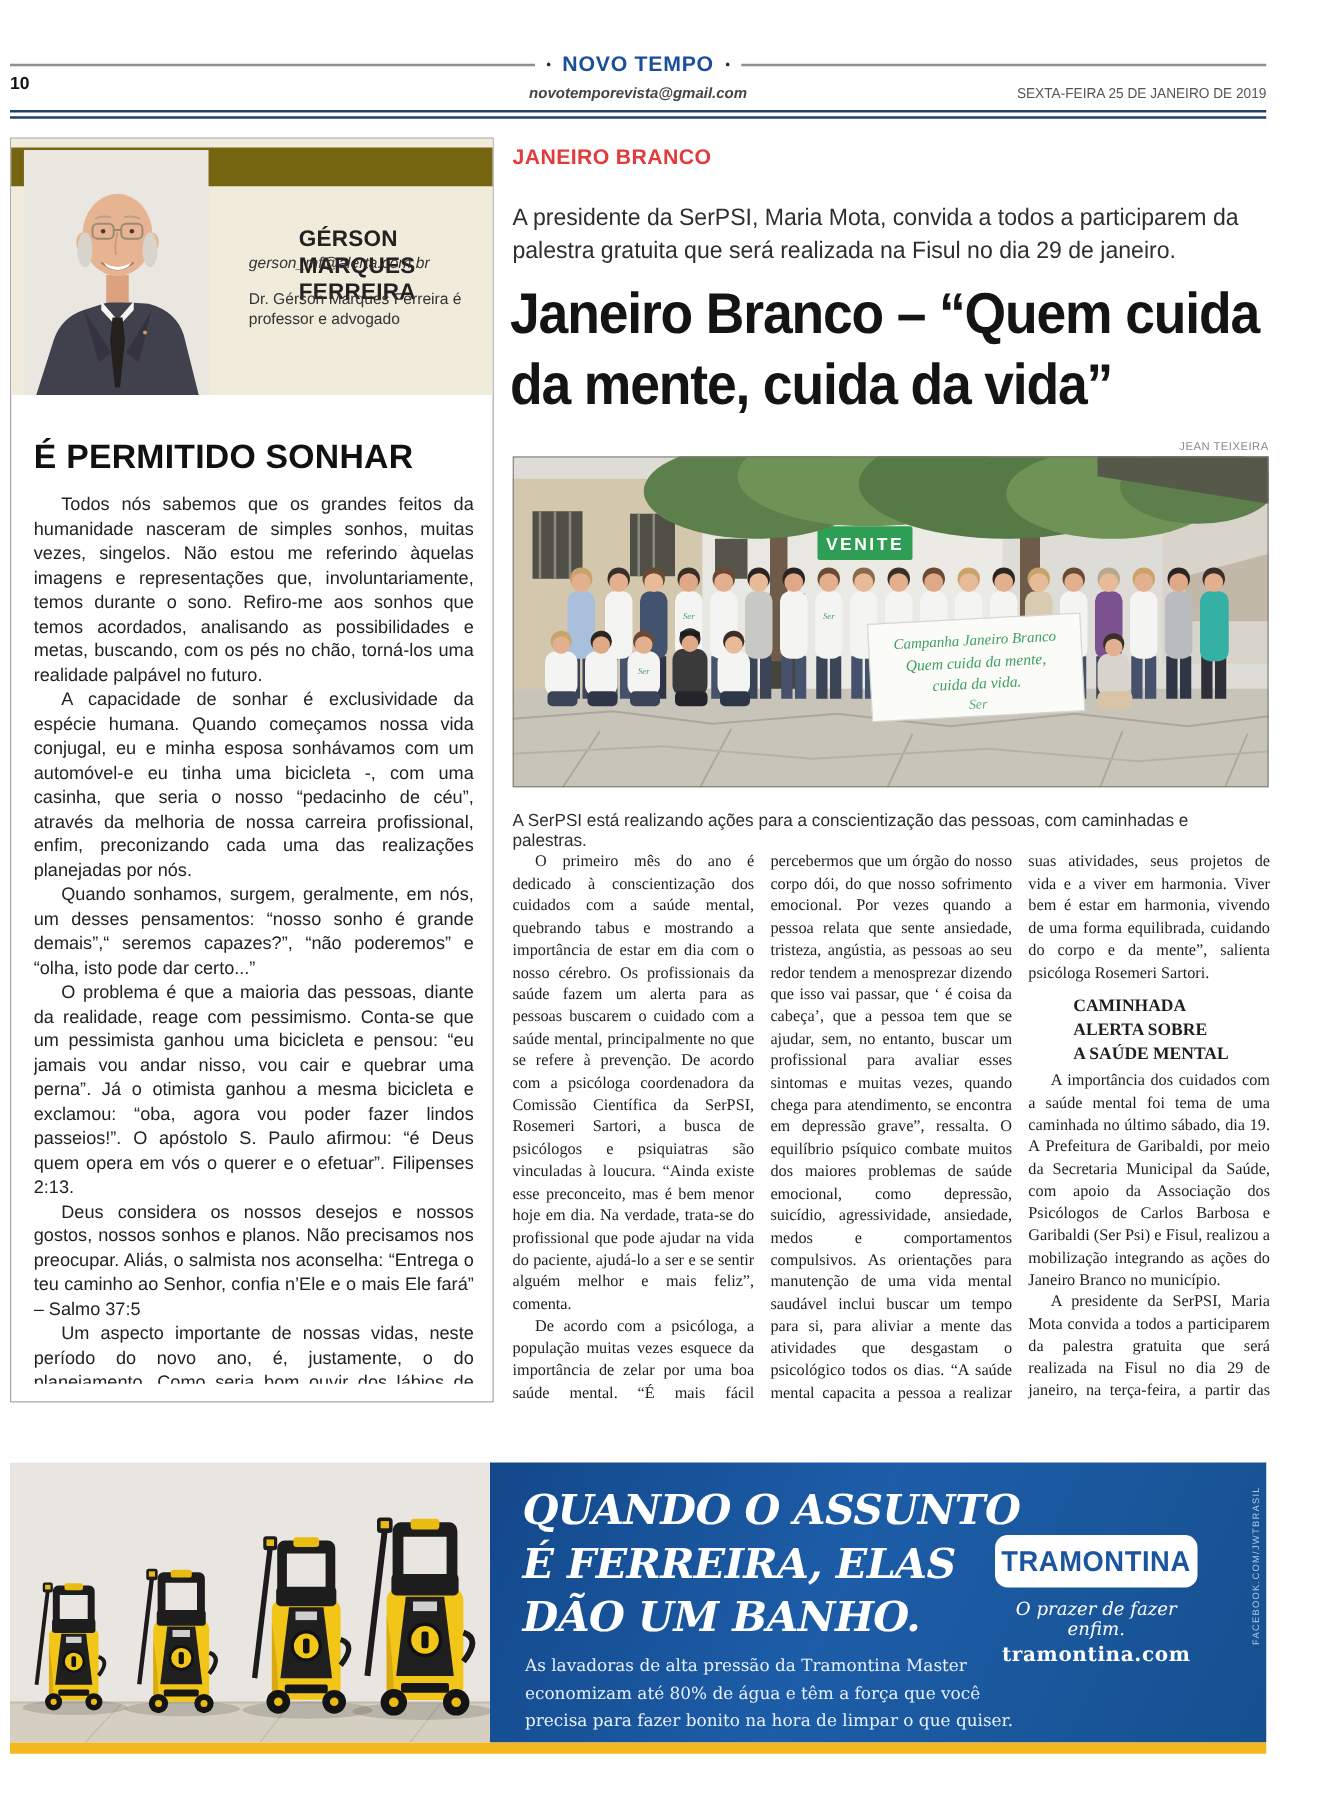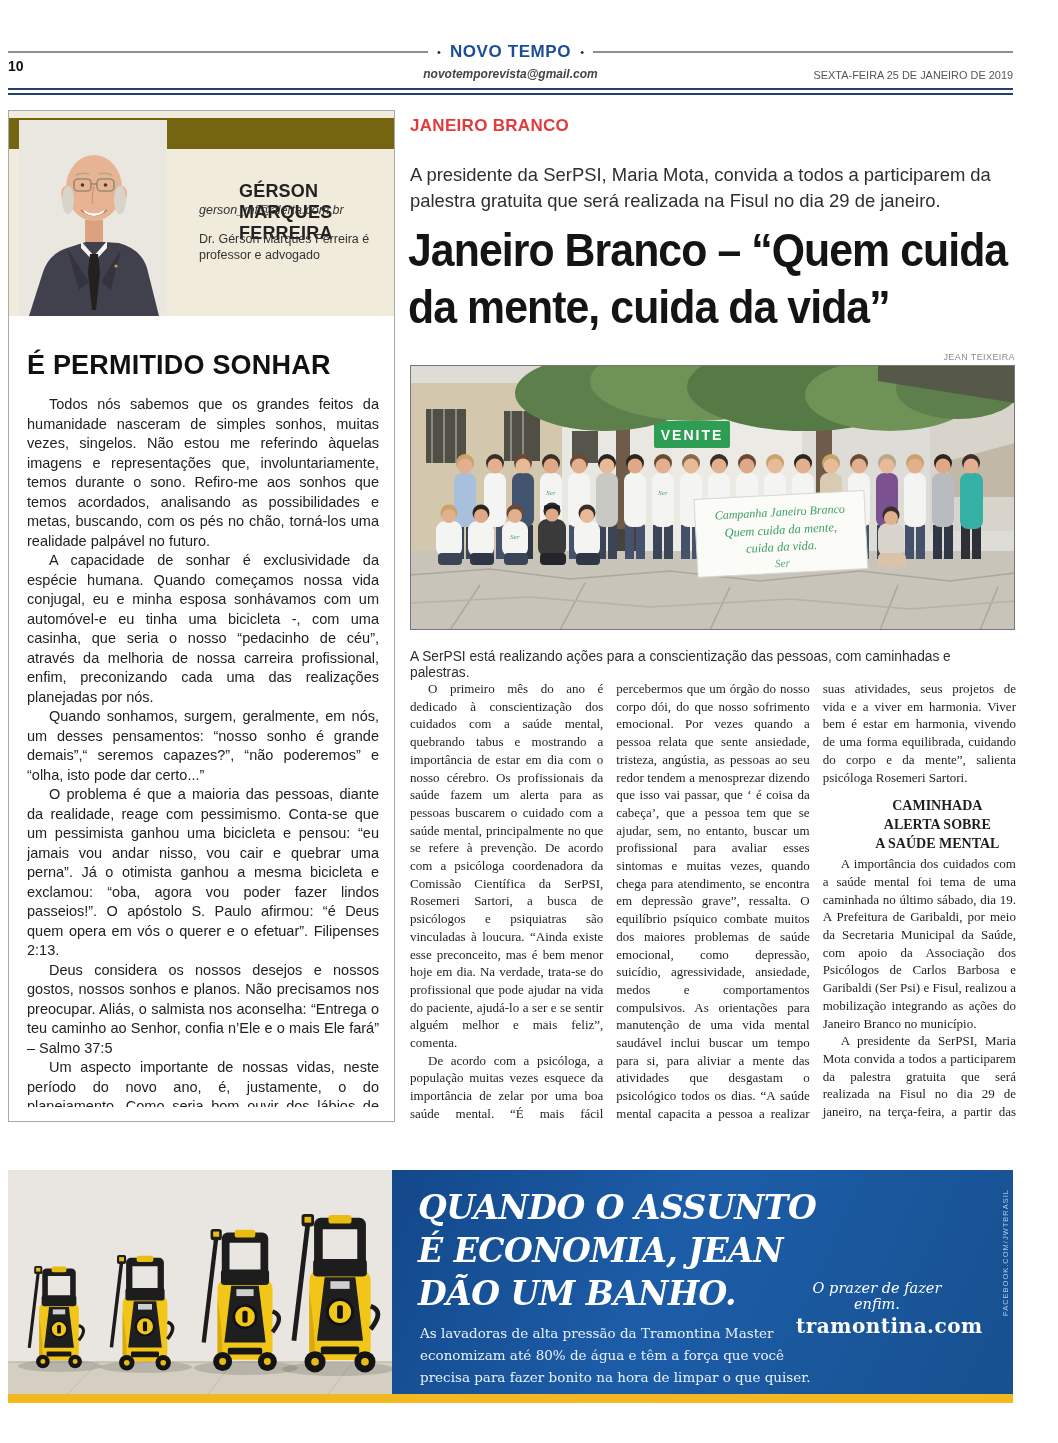--- a/index.html
+++ b/index.html
@@ -43,39 +43,39 @@
   .photo-credit{position:absolute;left:410px;top:352px;width:605px;text-align:right;font-size:9px;
                 color:#8a8a8a;letter-spacing:.4px;}
   .photo{position:absolute;left:410px;top:365px;width:605px;height:265px;}
   .caption{position:absolute;left:410px;top:648px;width:610px;font-size:14px;color:#2e2e2e;
            transform:scaleX(.98);transform-origin:left top;}
   .columns{position:absolute;left:410px;top:680px;width:606px;height:448px;overflow:hidden;
            column-count:3;column-gap:13px;font-family:"Liberation Serif",serif;font-size:13px;
            line-height:17.7px;text-align:justify;color:#1e1e1e;}
   .columns p{margin:0;text-indent:18px;}
   .subhead{font-weight:bold;font-size:14px;line-height:19px;padding-left:36px;margin:10px 0 2px 0;
-           break-inside:avoid;text-align:center;}
+           break-inside:avoid;text-align:left;}
   
   .ad{position:absolute;left:8px;top:1170px;width:1005px;height:233px;}
   .ad-photo{position:absolute;left:0;top:0;width:384px;height:224px;}
   .ad-blue{position:absolute;left:384px;top:0;width:621px;height:224px;
            background:linear-gradient(115deg,#13488a 0%,#1d5da8 45%,#16508f 100%);}
   .ad-headline{position:absolute;left:26px;top:16px;width:420px;font-family:"DejaVu Serif",serif;
                font-style:italic;font-weight:bold;font-size:33px;line-height:43px;color:#ffffff;
                letter-spacing:-.5px;}
   .ad-body{position:absolute;left:28px;top:152px;width:400px;font-family:"DejaVu Serif",serif;
            font-size:13.5px;line-height:22px;color:#e9f1fa;}
   .brand-box{position:absolute;left:404px;top:58px;width:162px;height:42px;background:#ffffff;
              border-radius:10px;display:flex;align-items:center;justify-content:center;}
   .brand-text{font-size:23px;font-weight:bold;color:#1b55a0;letter-spacing:.5px;
               transform:scaleX(.95);}
   .tagline{position:absolute;left:404px;top:110px;width:162px;text-align:center;
            font-family:"DejaVu Serif",serif;font-style:italic;font-size:14.5px;color:#ffffff;}
   .website{position:absolute;left:404px;top:144px;width:162px;text-align:center;
-           font-family:"DejaVu Serif",serif;font-weight:bold;font-size:20px;color:#ffffff;
+           font-family:"DejaVu Serif",serif;font-weight:bold;font-size:16px;color:#ffffff;
            letter-spacing:.5px;}
   .social-vert{position:absolute;left:538px;top:78px;width:150px;text-align:center;font-size:7.5px;
                color:#a8c6e8;letter-spacing:1px;transform:rotate(-90deg);}
   .ad-yellow{position:absolute;left:0;top:224px;width:100%;height:9px;background:#f3b71f;}
 </style>
 </head>
 <body>
 
 <div class="page">
 
@@ -421,24 +421,27 @@
       <ellipse cx="238" cy="198" rx="52" ry="7" fill="#00000022"></ellipse>
       <ellipse cx="330" cy="199" rx="56" ry="7" fill="#00000022"></ellipse>
       <use href="#washer" transform="translate(20,96) scale(0.62)"></use>
       <use href="#washer" transform="translate(102,85) scale(0.70)"></use>
       <use href="#washer" transform="translate(194,59) scale(0.86)"></use>
       <use href="#washer" transform="translate(284,44) scale(0.96)"></use>
     </svg>
     <div class="ad-blue">
       <div class="ad-headline">
         <div>QUANDO O ASSUNTO</div>
-        <div>É ECONOMIA, JEAN</div>
+        <div>É FERREIRA, ELAS</div>
         <div>DÃO UM BANHO.</div>
       </div>
       <div class="ad-body">As lavadoras de alta pressão da Tramontina Master economizam até 80% de água e têm a força que você precisa para fazer bonito na hora de limpar o que quiser.</div>
+      <div class="brand-box">
+        <span class="brand-text">TRAMONTINA</span>
+      </div>
       <div class="tagline">O prazer de fazer enfim.</div>
       <div class="website">tramontina.com</div>
       <div class="social-vert">FACEBOOK.COM/JWTBRASIL</div>
     </div>
     <div class="ad-yellow"></div>
   </div>
 
 </div>
 
 </body></html>

